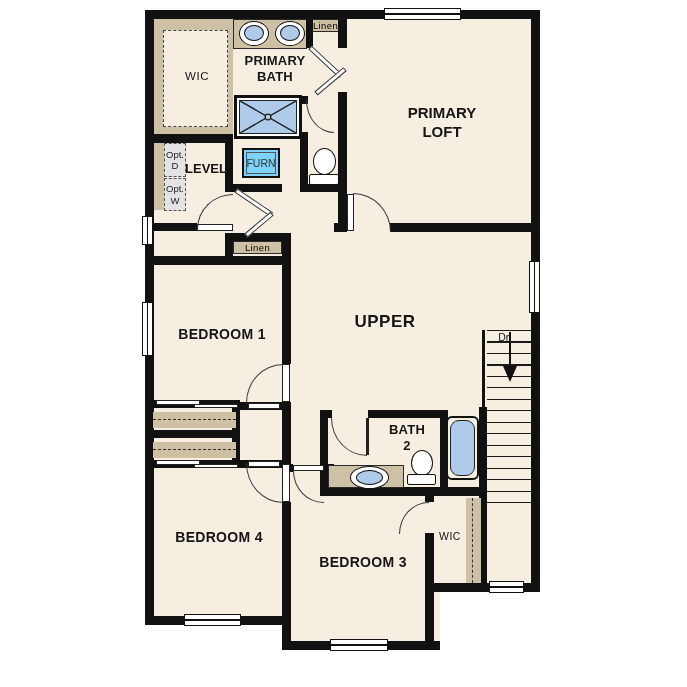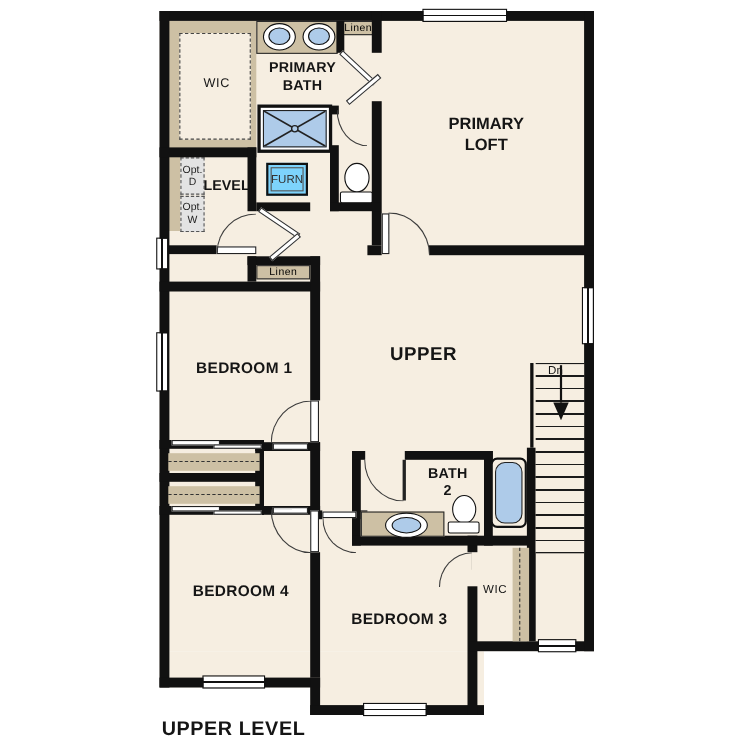--- a/index.html
+++ b/index.html
@@ -201,15 +201,14 @@
   <div class="lbl ctr rm" style="left:222px;top:334px;">BEDROOM 1</div>
   <div class="lbl ctr" style="left:385px;top:322px;font-weight:bold;font-size:17px;letter-spacing:.5px;">UPPER</div>
   <div class="lbl ctr" style="left:505px;top:325px;font-size:10.5px;margin-top:12px;">Dn</div>
   <div class="lbl ctr rm2" style="left:407px;top:438px;">
     <div>BATH</div>
     <div>2</div>
   </div>
   <div class="lbl ctr rm" style="left:219px;top:537px;">BEDROOM 4</div>
   <div class="lbl ctr rm" style="left:363px;top:562px;">BEDROOM 3</div>
   <div class="lbl ctr" style="left:450px;top:536px;font-size:10.5px;letter-spacing:.5px;">WIC</div>
-  <div class="lbl" style="left:147px;top:652px;font-weight:bold;font-size:18px;letter-spacing:.5px;">UPPER LEVEL</div>
 
 </div>
 
 </body></html>

